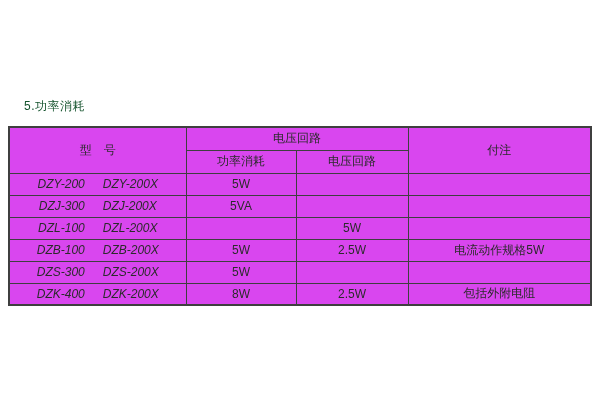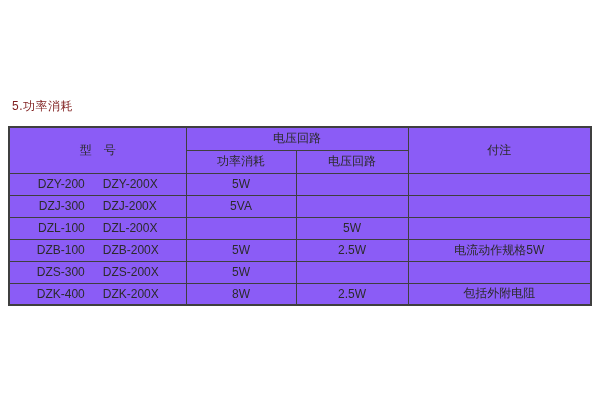--- a/index.html
+++ b/index.html
@@ -10,52 +10,53 @@
     color: #2b2b2b;
     overflow: hidden;
   }
   .page {
     position: relative;
     width: 600px; height: 400px;
     background: #ffffff;
   }
   .section-title {
     position: absolute;
-    left: 12px; top: 98px;
+    left: 24px; top: 98px;
     font-size: 12px;
-    color: #7f1d1d;
+    color: #14532d;
     letter-spacing: 0.5px;
   }
   table.spec-table {
     position: absolute;
     left: 8px; top: 126px;
     width: 582px;
     border-collapse: collapse;
     table-layout: fixed;
     border: 2px solid #3f3f3f;
-    background: #8b5cf6;
+    background: #d946ef;
   }
   table.spec-table th,
   table.spec-table td {
     border: 1px solid #3f3f3f;
     text-align: center;
     vertical-align: middle;
     font-size: 12px;
     font-weight: normal;
     color: #2b2b2b;
     padding: 0 4px;
     overflow: hidden;
     white-space: nowrap;
   }
   tr.hdr-row { height: 23px; }
   tr.data-row { height: 22px; }
   .model-pair {
     display: inline-flex;
     gap: 18px;
     justify-content: flex-start;
+    font-style: italic;
   }
 </style>
 </head>
 <body>
 
 <div class="page">
 
   <div class="section-title">5.功率消耗</div>
 
   <table class="spec-table">

